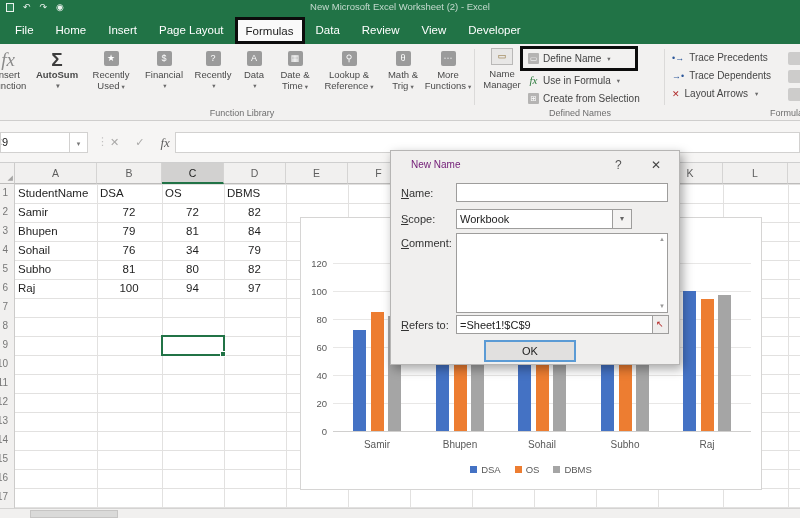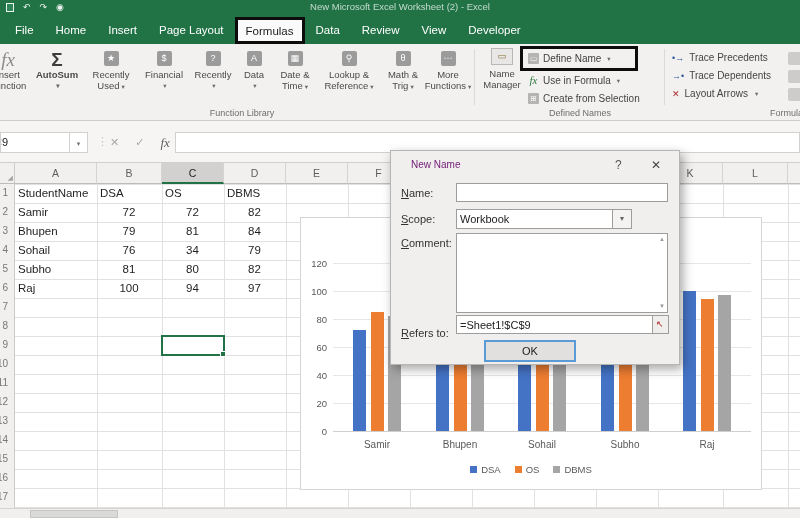--- a/index.html
+++ b/index.html
@@ -421,21 +421,21 @@
 
     <div class="dlg-label" style="top:62px;">Scope:</div>
     <div class="dlg-input" style="left:65px; top:58px; width:168px; height:20px;">Workbook</div>
     <div class="combo-caretbox" style="left:221px; top:58px;">▾</div>
 
     <div class="dlg-label" style="top:86px;">Comment:</div>
     <div class="dlg-input" style="left:65px; top:82px; width:212px; height:80px;"></div>
     <span class="ta-arrow" style="left:268px; top:85px;">▲</span>
     <span class="ta-arrow" style="left:268px; top:152px;">▼</span>
 
-    <div class="dlg-label" style="top:176px;">Refers to:</div>
+    <div class="dlg-label" style="top:168px;">Refers to:</div>
     <div class="dlg-input" style="left:65px; top:164px; width:197px; height:19px;">=Sheet1!$C$9</div>
     <div class="range-btn" style="left:261px; top:164px;">
       <span>↖</span>
     </div>
 
     <div class="dlg-btn ok" style="left:93px; top:189px; width:92px;">OK</div>
   </div>
 
   <div class="hscroll">
     <div class="hthumb"></div>

